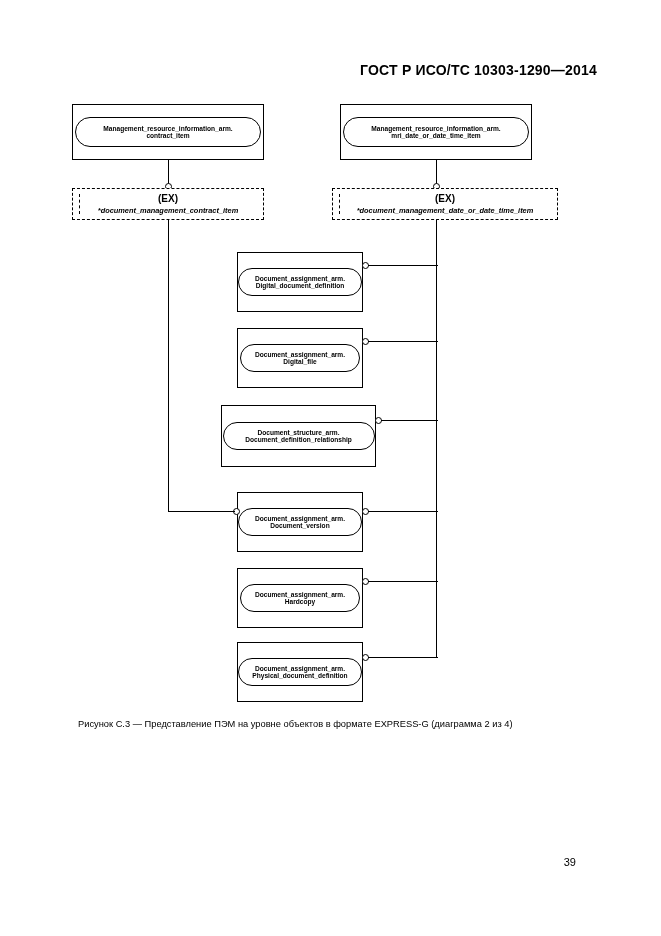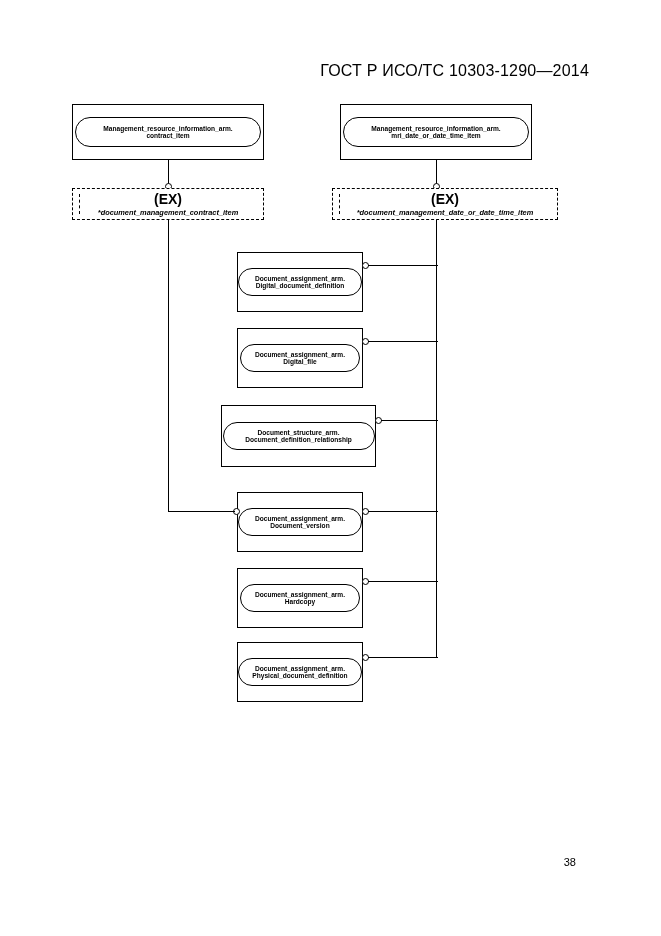--- a/index.html
+++ b/index.html
@@ -4,22 +4,22 @@
 <style>
   html,body{margin:0;padding:0;}
   body{
     width:661px;height:936px;background:#ffffff;
     font-family:"Liberation Sans", sans-serif;
     position:relative;overflow:hidden;
   }
   .page{position:absolute;inset:0;}
 
   .hdr{
-    position:absolute;top:62px;right:72px;
-    font-size:16px;font-weight:normal;color:#000;
+    position:absolute;top:62px;right:64px;
+    font-size:14px;font-weight:bold;color:#000;
     letter-spacing:0.2px;white-space:nowrap;
   }
 
   .pageno{
     position:absolute;bottom:68px;right:85px;
     font-size:11px;color:#000;
   }
 
   .caption{
     position:absolute;left:78px;top:718px;width:520px;
@@ -41,21 +41,21 @@
     padding:2px 10px;
   }
 
   
   .exbox{
     position:absolute;border:1.6px dashed #000;background:#fff;
     box-sizing:border-box;
     display:flex;flex-direction:column;align-items:center;justify-content:center;
     line-height:1.25;
   }
-  .exbox .ex{font-size:14px;font-weight:bold;color:#000;}
+  .exbox .ex{font-size:10px;font-weight:bold;color:#000;}
   .exbox .nm{font-size:7.4px;font-weight:bold;color:#000;white-space:nowrap;font-style:italic;}
   .exbox .stub{
     position:absolute;left:6px;top:5px;bottom:5px;width:0;
     border-left:1.6px dashed #000;
   }
 
   
   .vline{position:absolute;width:0;border-left:1.9px solid #000;}
   .hline{position:absolute;height:0;border-top:1.9px solid #000;}
   .circ{
@@ -153,15 +153,16 @@
   <div class="hline" style="left:168px;top:511px;width:67px;"></div>
 
   <div class="vline" style="left:436px;top:220px;height:437px;"></div>
   <div class="hline" style="left:368px;top:265px;width:70px;"></div>
   <div class="hline" style="left:368px;top:341px;width:70px;"></div>
   <div class="hline" style="left:381px;top:420px;width:57px;"></div>
   <div class="hline" style="left:368px;top:511px;width:70px;"></div>
   <div class="hline" style="left:368px;top:581px;width:70px;"></div>
   <div class="hline" style="left:368px;top:657px;width:70px;"></div>
 
-  <div class="pageno">38</div>
+  <div class="caption">Рисунок С.3 — Представление ПЭМ на уровне объектов в формате EXPRESS-G (диаграмма 2 из 4)</div>
+  <div class="pageno">39</div>
 
 </div>
 
 </body></html>

